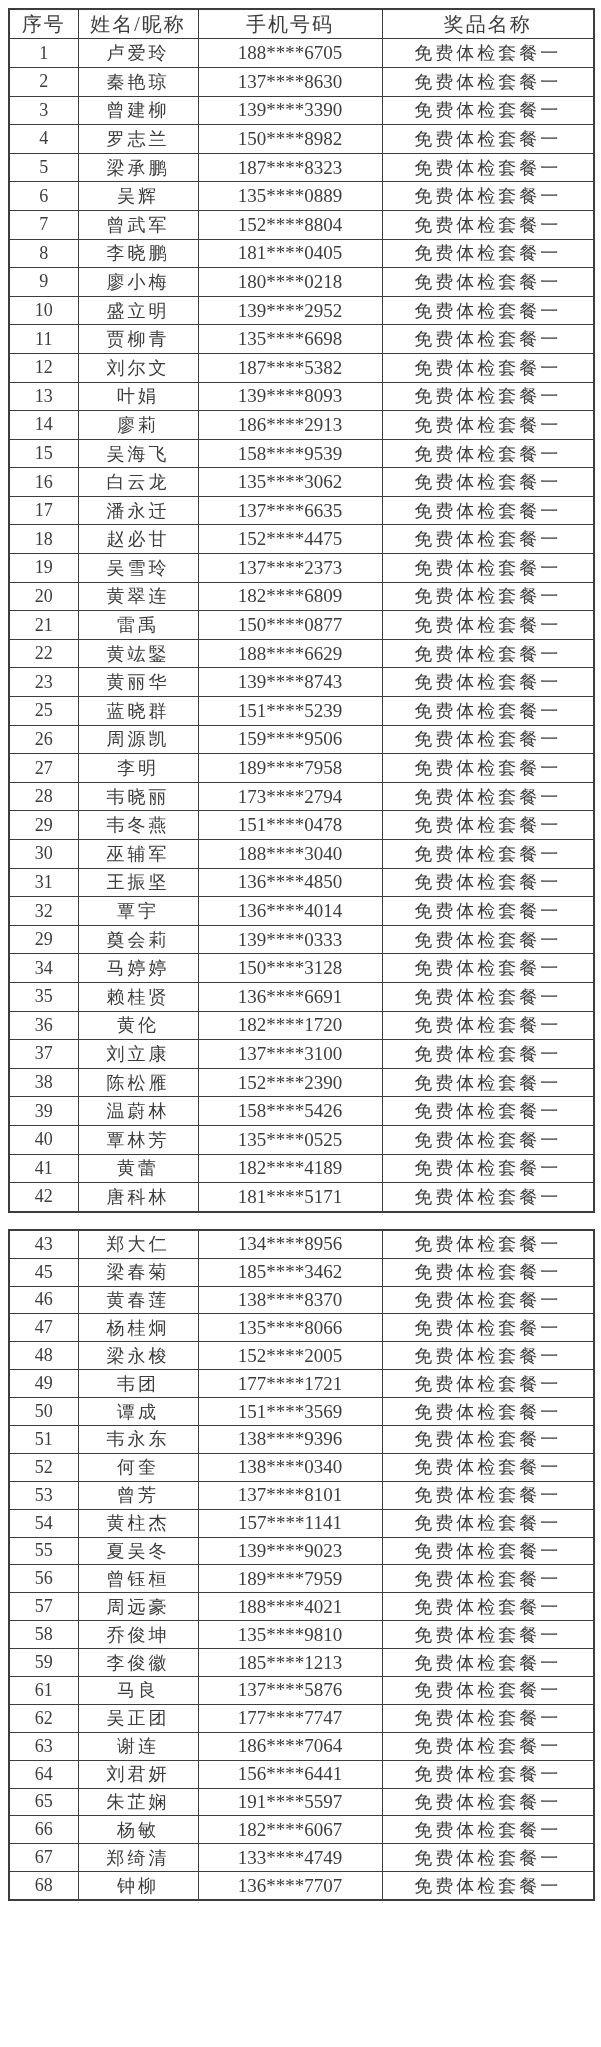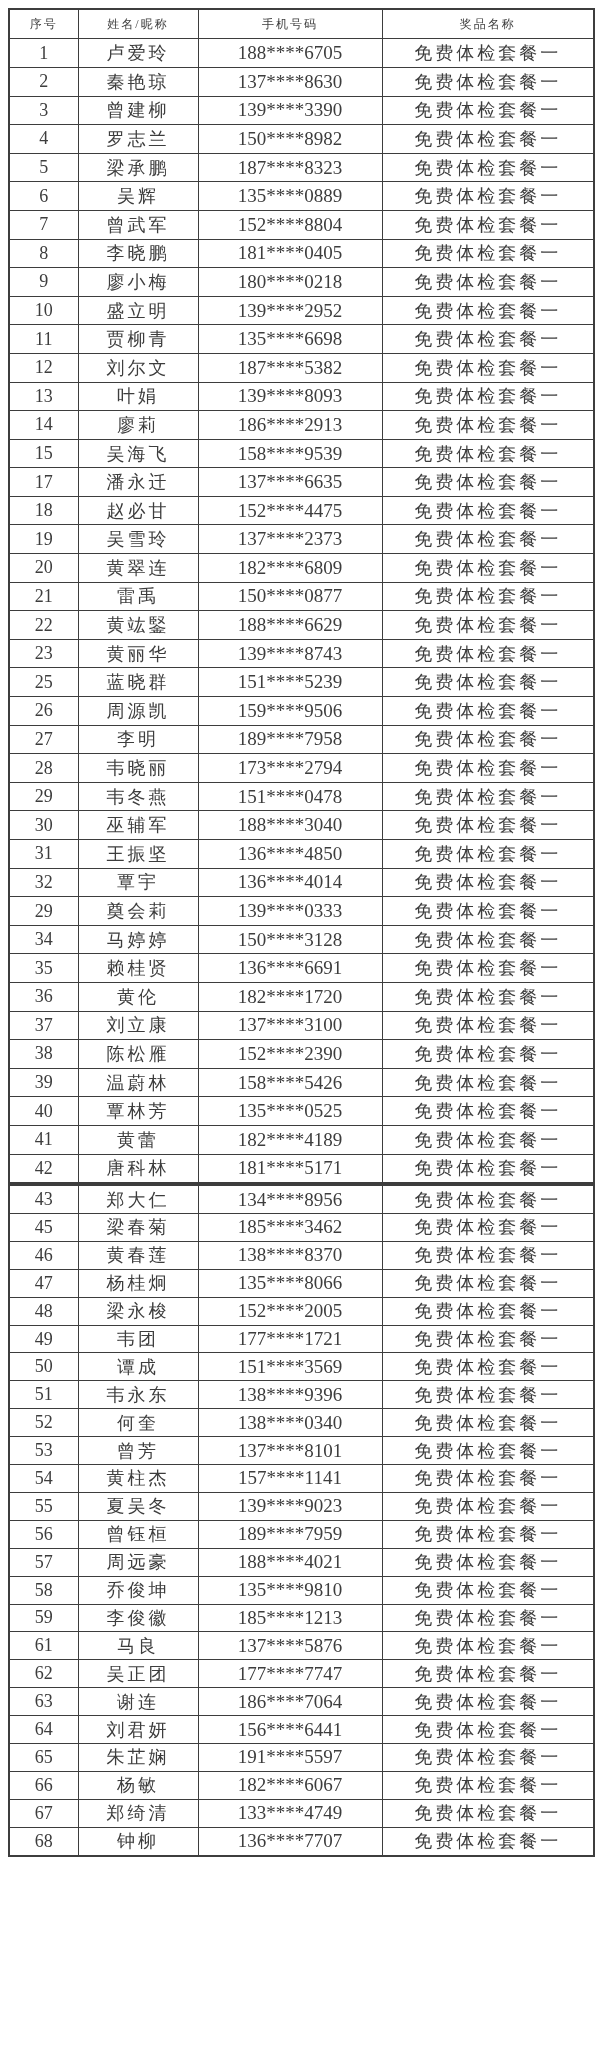--- a/index.html
+++ b/index.html
@@ -18,28 +18,28 @@
   th,td{
     border:1px solid #3d3d3d;
     text-align:center;
     vertical-align:middle;
     padding:0;
     overflow:hidden;
     white-space:nowrap;
     font-weight:normal;
   }
   table{border:2px solid #3d3d3d;}
-  .t1 th{height:28.4px;font-size:12px;letter-spacing:2px;}
+  .t1 th{height:28.4px;font-size:20px;letter-spacing:2px;}
   .t1 td{height:27.6px;}
   .t2 td{height:26.9px;}
   .col-no{font-size:18px;}
   .col-name{font-size:18px;letter-spacing:3px;}
   .col-phone{font-size:19px;letter-spacing:0;}
   .col-prize{font-size:18px;letter-spacing:3px;}
-  .t2{margin-top:0;font-family:Liberation Serif, serif;}
+  .t2{margin-top:16px;font-family:Liberation Serif, serif;}
 </style>
 </head>
 <body>
 
 <table class="t1">
   <colgroup>
     <col style="width:69px">
     <col style="width:120px">
     <col style="width:184px">
     <col style="width:212px">
@@ -137,20 +137,26 @@
         <td class="col-phone">186****2913</td>
         <td class="col-prize">免费体检套餐一</td>
       </tr>
       <tr>
         <td class="col-no">15</td>
         <td class="col-name">吴海飞</td>
         <td class="col-phone">158****9539</td>
         <td class="col-prize">免费体检套餐一</td>
       </tr>
       <tr>
+        <td class="col-no">16</td>
+        <td class="col-name">白云龙</td>
+        <td class="col-phone">135****3062</td>
+        <td class="col-prize">免费体检套餐一</td>
+      </tr>
+      <tr>
         <td class="col-no">17</td>
         <td class="col-name">潘永迁</td>
         <td class="col-phone">137****6635</td>
         <td class="col-prize">免费体检套餐一</td>
       </tr>
       <tr>
         <td class="col-no">18</td>
         <td class="col-name">赵必甘</td>
         <td class="col-phone">152****4475</td>
         <td class="col-prize">免费体检套餐一</td>

